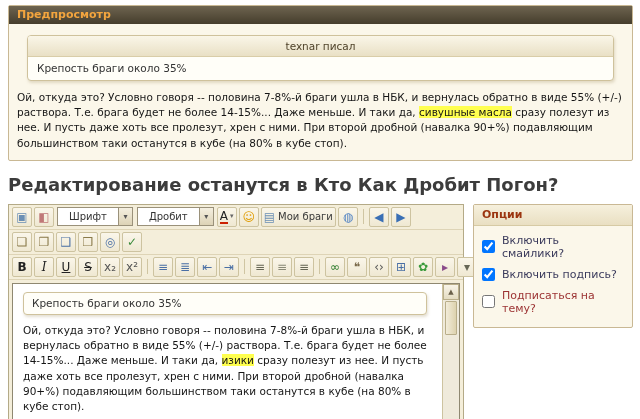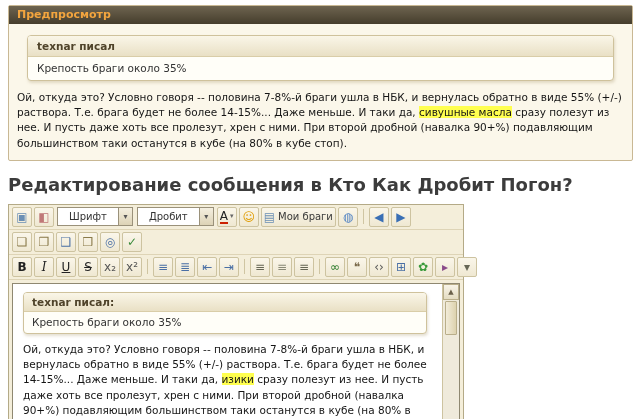--- a/index.html
+++ b/index.html
@@ -19,21 +19,21 @@
   }
   .panel-body { padding: 9px 4px 9px; }
 
   .quote-box {
     margin: 2px 14px 9px; border: 1px solid #cfc29c; border-radius: 4px;
     background: #fffef8; box-shadow: 1px 2px 3px rgba(150,130,80,0.25); overflow: hidden;
   }
   .quote-head {
     background: linear-gradient(to bottom, #faf6e8, #e9e0c5);
     border-bottom: 1px solid #d9cda8; padding: 4px 9px;
-    font-weight: bold; font-size: 10.5px; color: #4f432a;
+    font-weight: normal; font-size: 10.5px; color: #4f432a; text-align: center;
   }
   .quote-body { padding: 5px 9px 6px; font-size: 10.5px; color: #333; }
 
   .preview-text { margin: 3px 4px 0; line-height: 1.45; font-size: 10.5px; color: #151515; }
   .hl { background: #ffff4f; }
 
   
   .page-title { margin: 13px 0 9px 8px; font-size: 18px; font-weight: bold; color: #3c3c3c; }
 
   
@@ -100,21 +100,21 @@
   <div class="panel-titlebar">Предпросмотр</div>
   <div class="panel-body">
     <div class="quote-box">
       <div class="quote-head">texnar писал</div>
       <div class="quote-body">Крепость браги около 35%</div>
     </div>
     <p class="preview-text"><span>Ой, откуда это? Условно говоря -- половина 7-8%-й браги ушла в НБК, и вернулась обратно в виде 55% (+/-) раствора. Т.е. брага будет не более 14-15%... Даже меньше. И таки да, </span><span class="hl">сивушные масла</span><span> сразу полезут из нее. И пусть даже хоть все пролезут, хрен с ними. При второй дробной (навалка 90+%) подавляющим большинством таки останутся в кубе (на 80% в кубе стоп).</span></p>
   </div>
 </div>
 
-<h1 class="page-title">Редактирование сообщения в Кто Как Дробит Погон?</h1>
+<h1 class="page-title">Редактирование останутся в Кто Как Дробит Погон?</h1>
 
 <div class="main-row">
 
   <div class="editor-wrap">
     <div class="toolbar">
         <span class="tb-btn">
           <span style="color: rgb(107, 143, 181);">▣</span>
         </span>
         <span class="tb-btn">
           <span style="color: rgb(192, 120, 120);">◧</span>
@@ -230,28 +230,44 @@
         <span class="tb-btn">
           <span style="color: rgb(138, 74, 138);">▸</span>
         </span>
         <span class="push-right tb-btn">
           <span style="color: rgb(102, 102, 85);">▾</span>
         </span>
       </div>
 
     <div class="editor-content">
       <div class="quote-box editor-quote">
-        <div class="quote-head">texnar писал:</div>
         <div class="quote-body">Крепость браги около 35%</div>
       </div>
       <p class="editor-text"><span>Ой, откуда это? Условно говоря -- половина 7-8%-й браги ушла в НБК, и вернулась обратно в виде 55% (+/-) раствора. Т.е. брага будет не более 14-15%... Даже меньше. И таки да, </span><span class="hl">изики</span><span> сразу полезут из нее. И пусть даже хоть все пролезут, хрен с ними. При второй дробной (навалка 90+%) подавляющим большинством таки останутся в кубе (на 80% в кубе стоп).</span></p>
 
       <div class="scrollbar">
         <div class="scroll-btn">▲</div>
         <div class="scroll-thumb"></div>
         <div class="scroll-track"></div>
 
       </div>
     </div>
   </div>
 
+  <div class="options-panel">
+    <div class="options-title">Опции</div>
+    <div class="options-items">
+        <label class="option-row">
+          <input type="checkbox" checked="" style="">
+          <span class="option-label" style="color: rgb(59, 59, 92);">Включить смайлики?</span>
+        </label>
+        <label class="option-row">
+          <input type="checkbox" checked="" style="">
+          <span class="option-label" style="color: rgb(59, 59, 92);">Включить подпись?</span>
+        </label>
+        <label class="option-row">
+          <input type="checkbox" style="">
+          <span class="option-label" style="color: rgb(156, 51, 51);">Подписаться на тему?</span>
+        </label>
+      </div>
+  </div>
 
 </div>
 
 </body></html>

